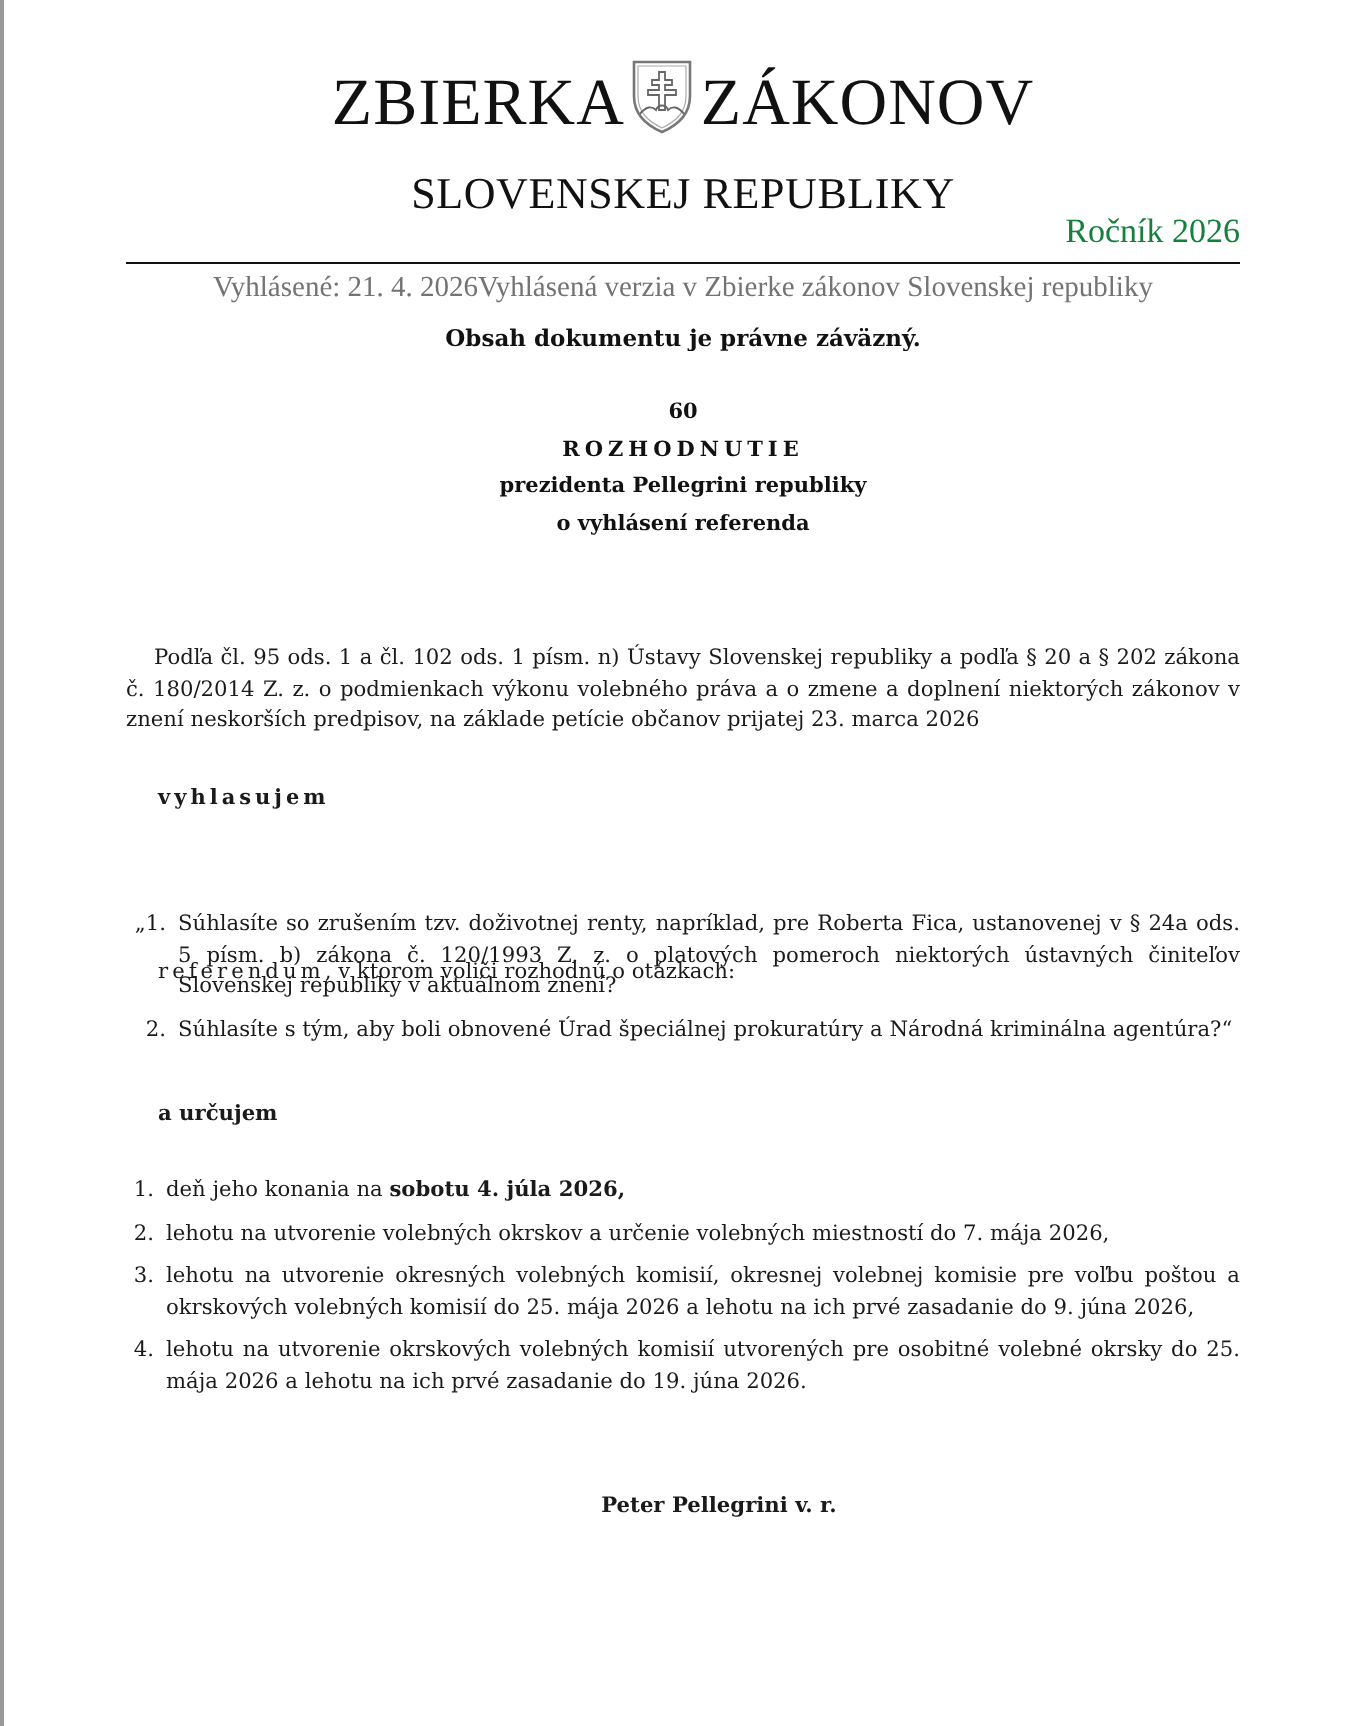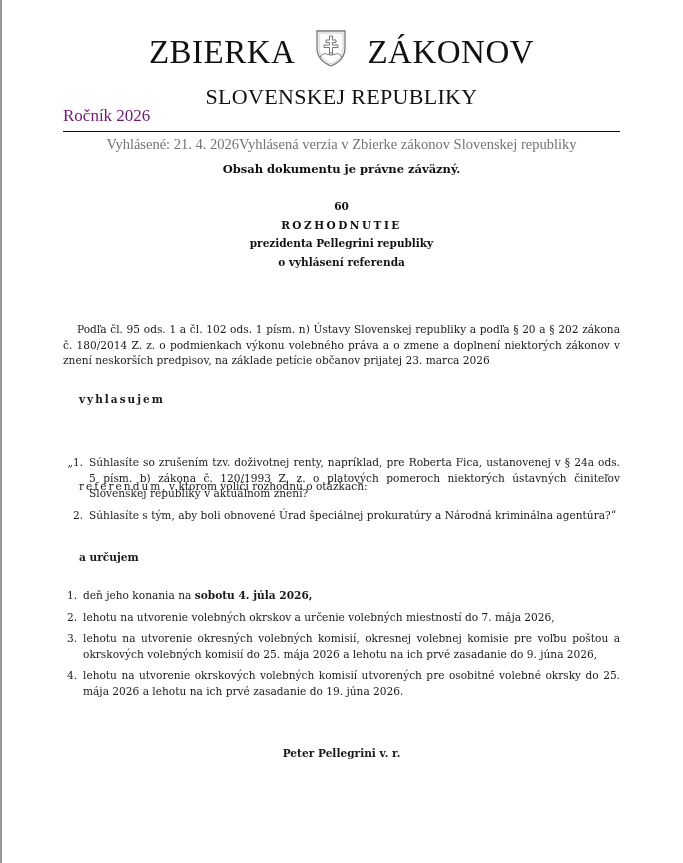--- a/index.html
+++ b/index.html
@@ -35,21 +35,21 @@
       top: 30px;
       left: 0;
       width: 557px;
       text-align: center;
       font-family: "Liberation Serif", serif;
     }
     .mast-row {
       display: flex;
       justify-content: center;
       align-items: center;
-      gap: 19px;
+      gap: 2px;
       height: 44px;
     }
     .mast-word {
       font-size: 33px;
       letter-spacing: 0.5px;
       color: #111;
       line-height: 1;
     }
     .coat {
       width: 34px;
@@ -60,24 +60,24 @@
       font-size: 22px;
       letter-spacing: 0.3px;
       margin-top: 10px;
       color: #111;
     }
     .rocnik {
       position: absolute;
       top: 106px;
       left: 0;
       width: 557px;
-      text-align: left;
+      text-align: right;
       font-family: "Liberation Serif", serif;
       font-size: 17px;
-      color: #701a75;
+      color: #15803d;
     }
     .rule {
       position: absolute;
       top: 131px;
       left: 0;
       width: 557px;
       height: 0;
       border-top: 1.5px solid #111;
     }
     .meta-row {
@@ -192,21 +192,21 @@
       text-align: right;
       padding-right: 6px;
     }
     .d-text {
       flex: 1;
       text-align: justify;
     }
     .signature {
       position: absolute;
       top: 747px;
-      left: 0;
+      left: 18px;
       width: 557px;
       text-align: center;
       font-size: 10.6px;
       font-weight: bold;
     }
   </style>
 </head>
 <body>
 
 <div class="left-border"></div>

